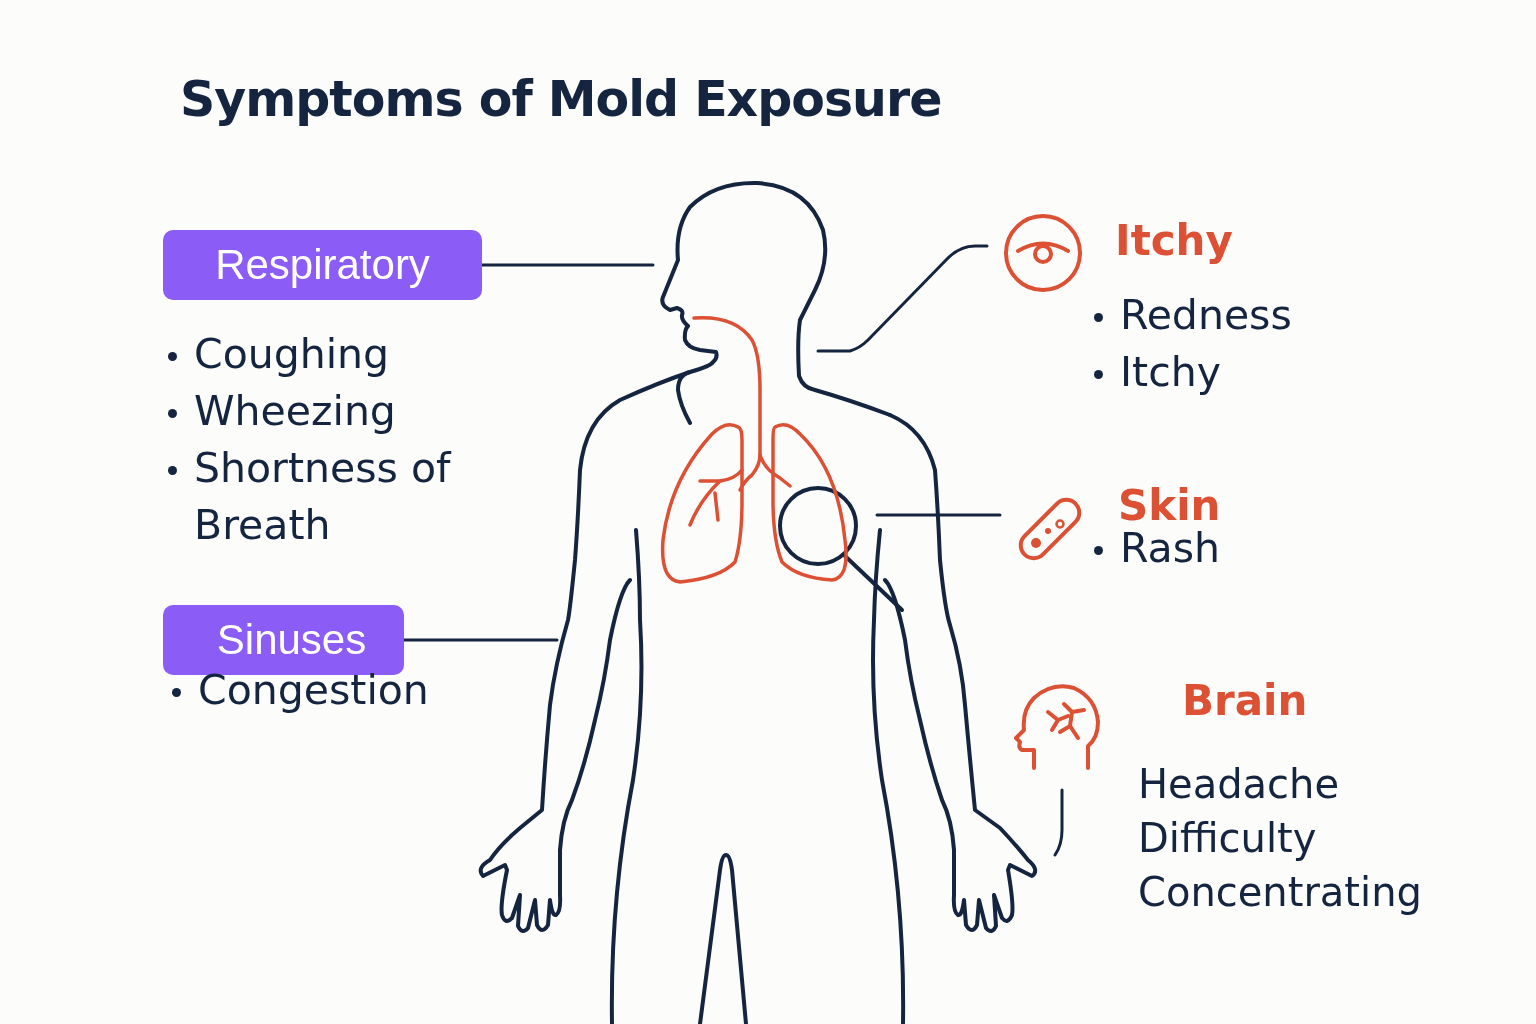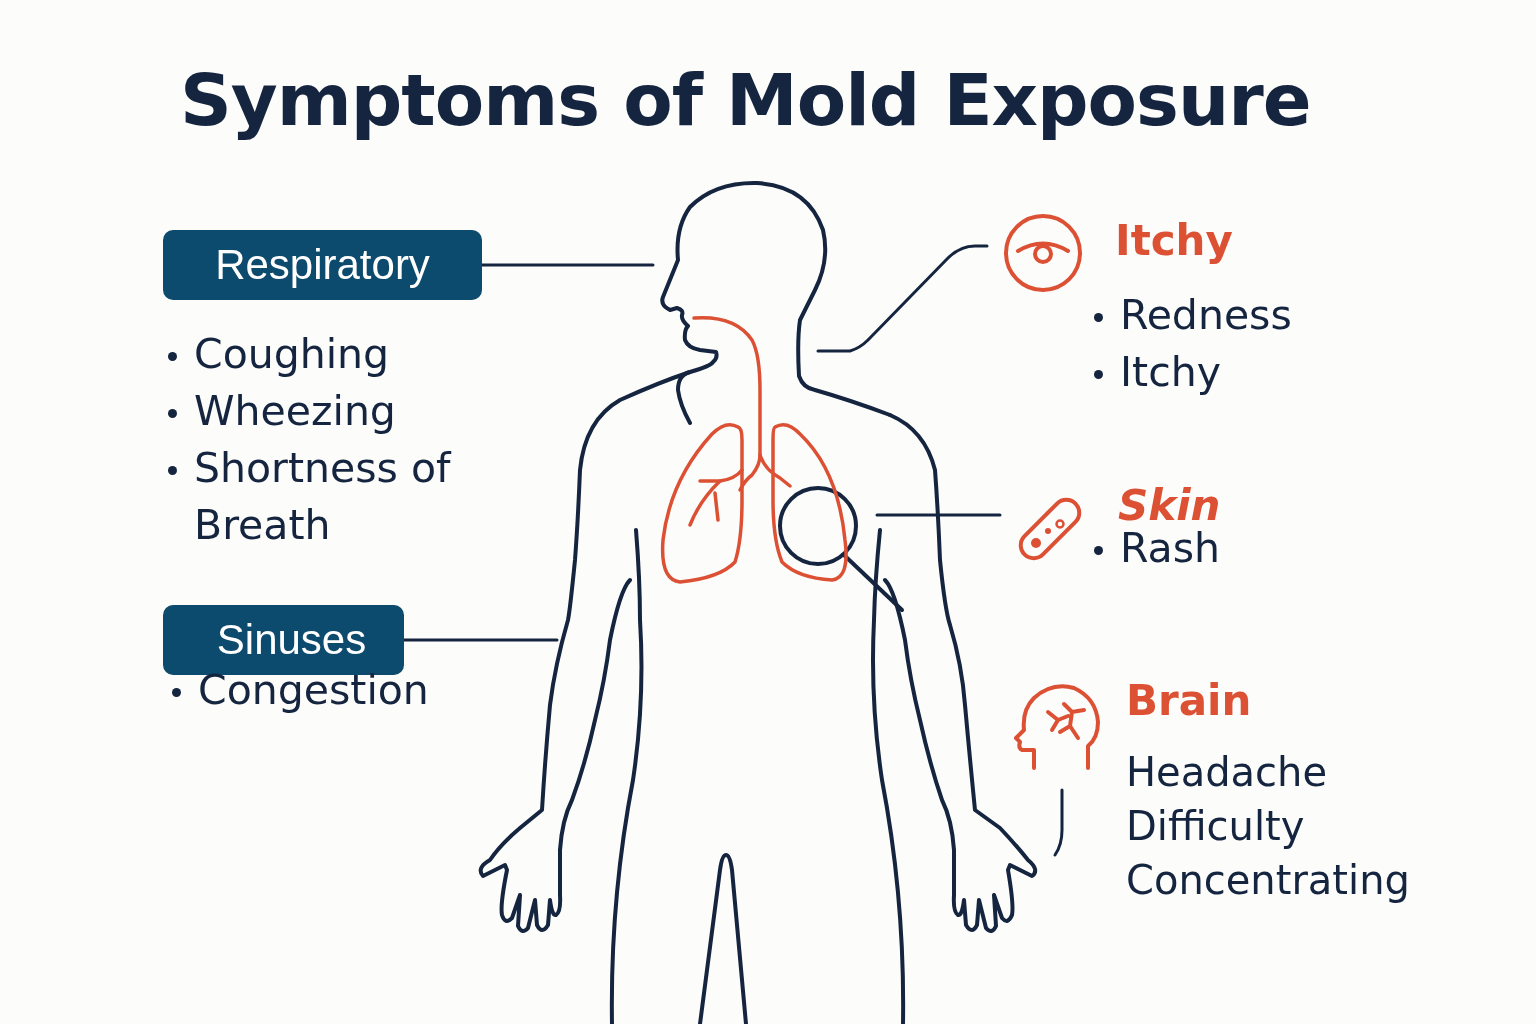--- a/index.html
+++ b/index.html
@@ -5,44 +5,44 @@
   html, body { margin:0; padding:0; }
   body {
     width:1536px; height:1024px; position:relative; overflow:hidden;
     background:#fcfcfb;
     font-family:"DejaVu Sans", "Liberation Sans", sans-serif;
     color:#15253f;
   }
   .title {
     position:absolute; left:180px; top:58px; width:1180px;
     font-family:"DejaVu Sans", sans-serif; font-weight:bold;
-    font-size:72px; letter-spacing:-1px; color:#15253f; line-height:84px;
+    font-size:49px; letter-spacing:-1px; color:#15253f; line-height:84px;
   }
   svg.figure { position:absolute; left:0; top:0; }
   .pill {
-    position:absolute; background:#0c4a6e; color:#fff;
+    position:absolute; background:#8b5cf6; color:#fff;
     border-radius:10px; font-size:42px; font-weight:500;
     display:flex; align-items:center; justify-content:center;
     font-family:"Liberation Sans", sans-serif;
   }
   .list { position:absolute; margin:0; padding:0; list-style:none; }
   .list li {
     position:relative; padding-left:30px;
     font-size:41px; line-height:57px; color:#15253f;
     font-family:"DejaVu Sans", sans-serif;
   }
   .list li::before {
     content:""; position:absolute; left:4px; top:26px;
     width:9px; height:9px; border-radius:50%; background:#15253f;
   }
   .cat-title {
     position:absolute; font-size:42px; font-weight:bold; color:#dc5034;
     font-family:"DejaVu Sans", sans-serif;
   }
-  .plain-list { position:absolute; margin:0; padding:0; list-style:none; }
+  .plain-list { position:absolute; margin:12px; padding:0; list-style:none; }
   .plain-list li {
     font-size:40px; line-height:54px; color:#15253f;
     font-family:"DejaVu Sans", sans-serif;
   }
   .icon { position:absolute; }
 </style>
 </head>
 <body>
 
 <div class="title">Symptoms of Mold Exposure</div>
@@ -107,27 +107,27 @@
   <li>Redness</li>
   <li>Itchy</li>
 </ul>
 
 <svg class="icon" width="80" height="80" viewBox="0 0 80 80" style="left:1010px; top:490px;">
   <rect x="4" y="26" width="72" height="26" rx="13" fill="none" stroke="#dc5034" stroke-width="4" transform="rotate(-45 40 39)"></rect>
   <circle cx="26" cy="53" r="5" fill="#dc5034"></circle>
   <circle cx="38" cy="41" r="3" fill="#dc5034"></circle>
   <circle cx="50" cy="34" r="3.5" fill="none" stroke="#dc5034" stroke-width="2.5"></circle>
 </svg>
-<div class="cat-title" style="left:1118px; top:481px;font-style:italic;">Skin</div>
+<div class="cat-title" style="left:1118px; top:481px;">Skin</div>
 <ul class="list" style="left:1090px; top:520px;">
   <li>Rash</li>
 </ul>
 
 <svg class="icon" width="90" height="95" viewBox="0 0 90 95" style="left:1012px; top:680px;">
   <path d="M22 88 L22 70 L10 70 Q6 68 8 62 L4 58 L12 50 Q10 30 22 18 Q40 2 62 8 Q84 18 86 42 Q86 58 76 66 L76 88" fill="none" stroke="#dc5034" stroke-width="4" stroke-linecap="round" stroke-linejoin="round"></path>
   <path d="M36 32 L46 40 L40 50 M46 40 L56 36 M52 24 L60 32 L72 30 M60 32 L58 46 L66 58 M58 46 L48 52" fill="none" stroke="#dc5034" stroke-width="4" stroke-linecap="round" stroke-linejoin="round"></path>
 </svg>
-<div class="cat-title" style="left:1126px; top:676px;text-align:right;">Brain</div>
+<div class="cat-title" style="left:1182px; top:676px;text-align:right;">Brain</div>
 <ul class="plain-list" style="left:1126px; top:745px;">
   <li>Headache</li>
   <li>Difficulty</li>
   <li>Concentrating</li>
 </ul>
 
 </body></html>

